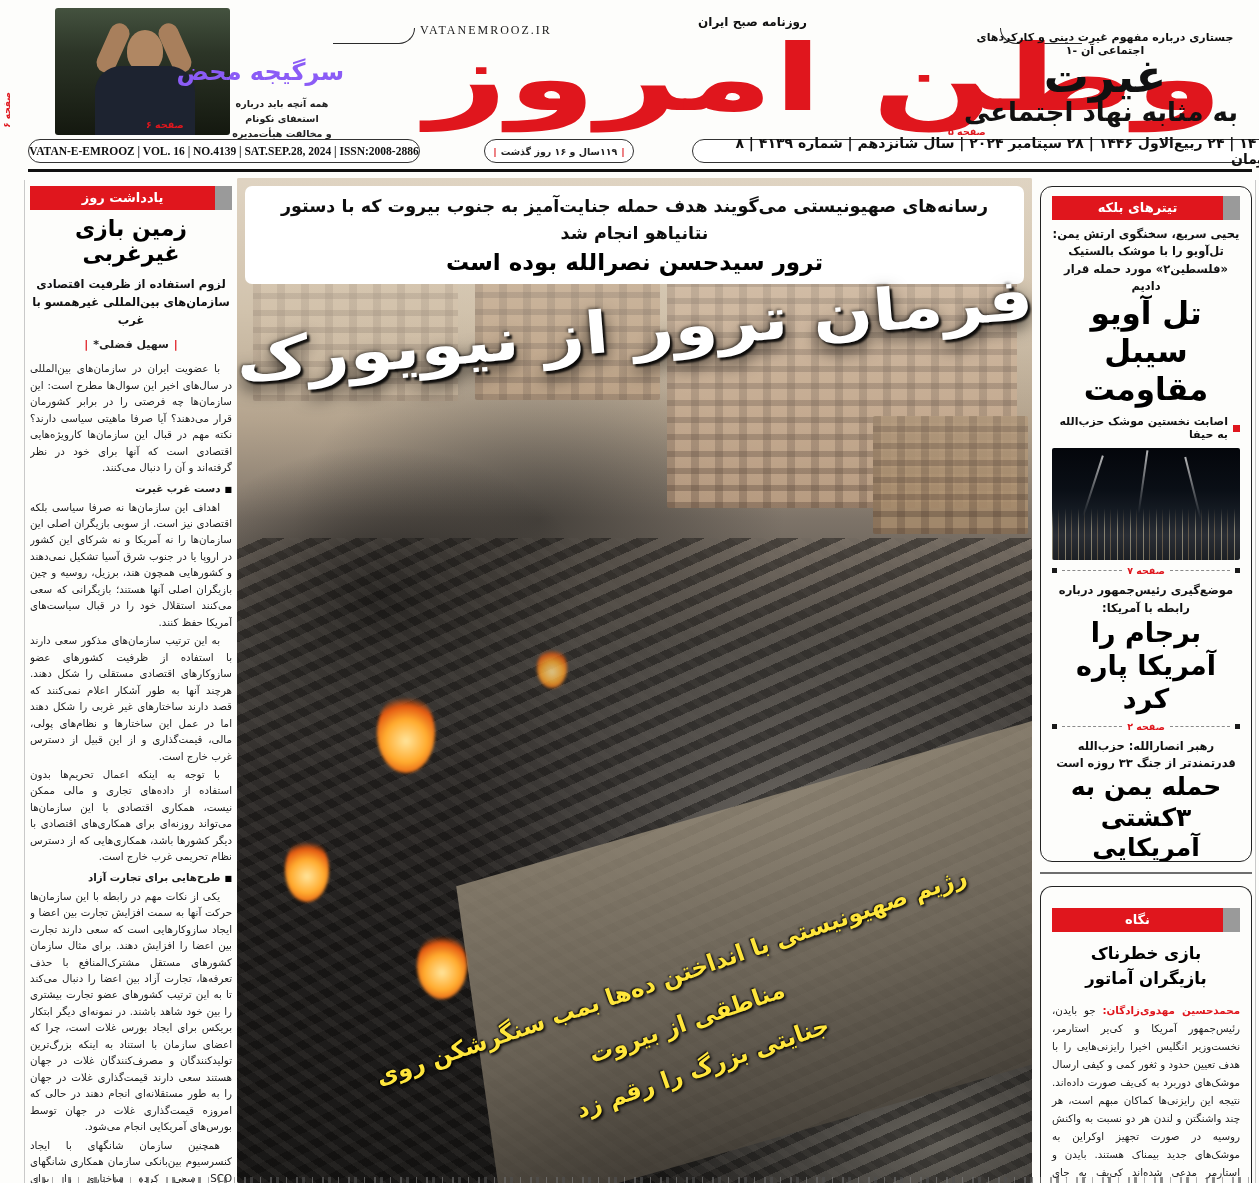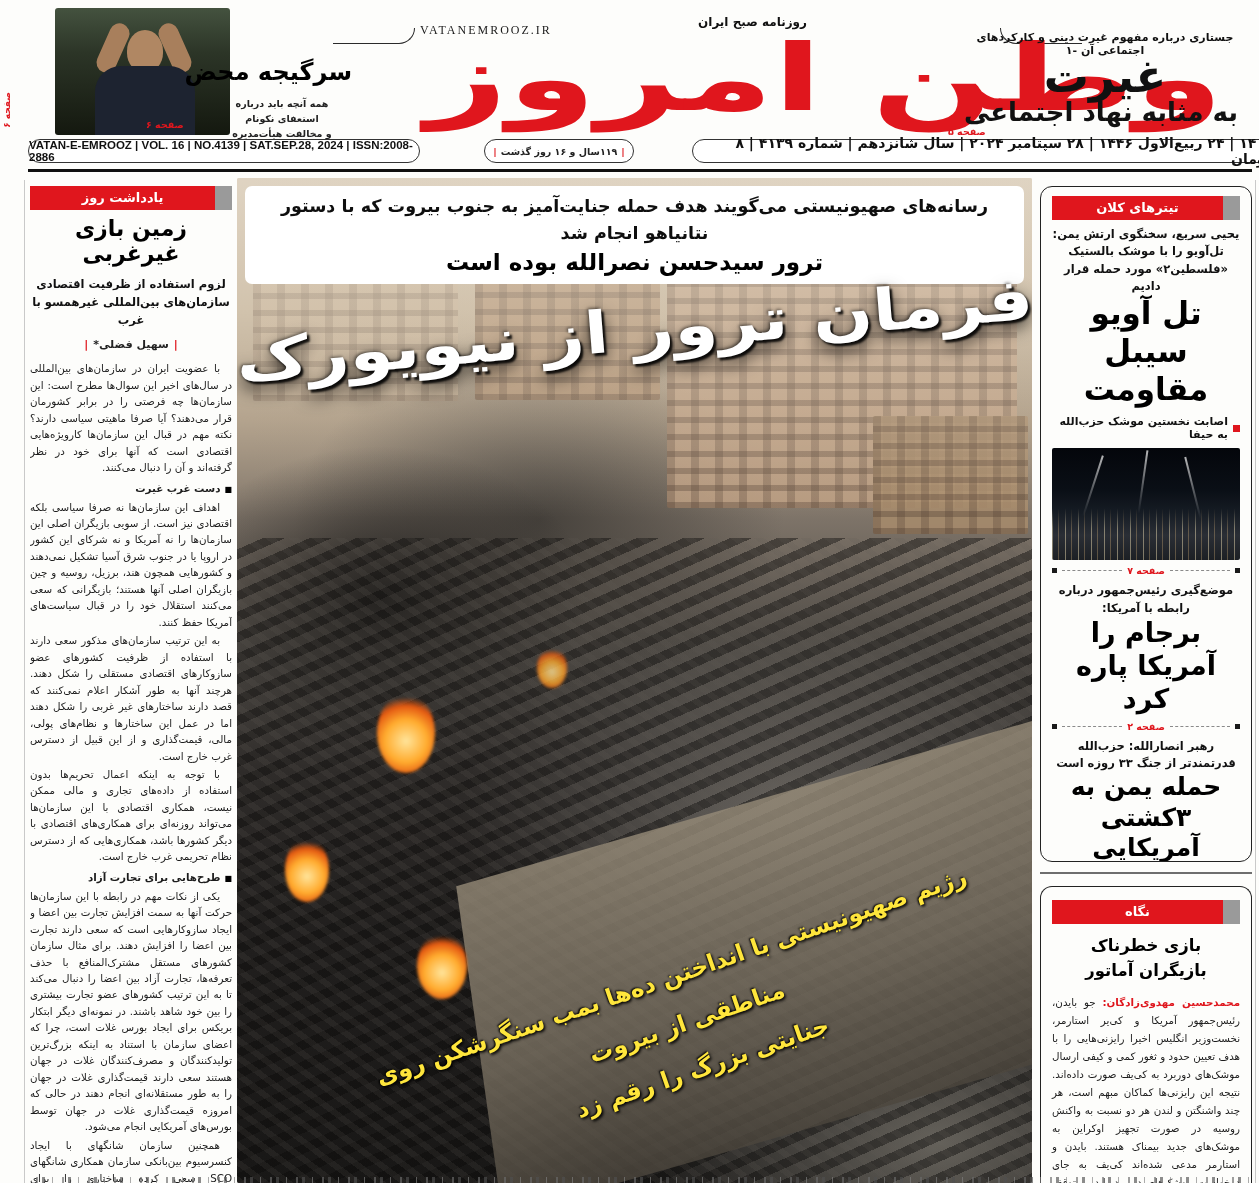--- a/index.html
+++ b/index.html
@@ -15,21 +15,21 @@
 
   
   #sargije-photo {
     left:55px; top:8px; width:175px; height:127px; border-radius:3px; overflow:hidden;
     background:linear-gradient(180deg,#44523f 0%, #2c3527 35%, #14180f 100%);
   }
   .man-head  { position:absolute; left:72px; top:22px; width:36px; height:42px; border-radius:50% 50% 45% 45%; background:#b08763; }
   .man-arm-l { position:absolute; left:48px; top:14px; width:20px; height:52px; border-radius:12px; background:#a87f5c; transform:rotate(24deg); }
   .man-arm-r { position:absolute; left:110px; top:14px; width:20px; height:52px; border-radius:12px; background:#a87f5c; transform:rotate(-24deg); }
   .man-torso { position:absolute; left:40px; top:58px; width:100px; height:70px; border-radius:26px 26px 0 0; background:#1d2330; }
-  #sargije-title { left:236px; top:58px; width:116px; font-size:24px; font-weight:bold; color:#000000; text-align:right; white-space:nowrap; }
+  #sargije-title { left:228px; top:58px; width:116px; font-size:24px; font-weight:bold; color:#8b5cf6; text-align:right; white-space:nowrap; }
   #sargije-sub { left:220px; top:96px; width:124px; font-size:9.5px; font-weight:bold; color:#222; text-align:center; line-height:1.6; }
   #sargije-page { left:146px; top:119px; font-size:9.5px; font-weight:bold; }
   #side-page-label { left:2px; top:92px; font-size:9px; font-weight:bold; writing-mode:vertical-rl; transform:rotate(180deg); }
 
   #logo-wrap { left:352px; top:20px; width:730px; height:120px; text-align:right; overflow:visible; }
   #logo-text {
     display:inline-block; font-size:92px; font-weight:bold; color:#e0161d; line-height:118px;
     transform:scaleX(1.55); transform-origin:center; white-space:nowrap;
   }
   #site-url { left:420px; top:23px; width:160px; font-family:"Liberation Serif", serif; font-size:12px; letter-spacing:2px; color:#1a1a1a; z-index:6; direction:ltr; }
@@ -38,21 +38,21 @@
   #flourish-left  { left:333px; top:28px; width:82px; border-right:1.5px solid #2a2a2a; border-bottom-right-radius:16px; }
   #flourish-right { left:1000px; top:28px; width:82px; border-left:1.5px solid #2a2a2a; border-bottom-left-radius:16px; }
 
   #ghairat-kicker { left:958px; top:31px; width:294px; font-size:11px; font-weight:bold; color:#111; text-align:center; }
   #ghairat-t1 { left:958px; top:50px; width:294px; font-size:45px; font-weight:bold; color:#111; text-align:center; }
   #ghairat-t2 { left:950px; top:97px; width:302px; font-size:26px; font-weight:bold; color:#111; text-align:center; white-space:nowrap; }
   #ghairat-page { left:948px; top:126px; font-size:9.5px; font-weight:bold; }
 
   
   .mast-box { top:139px; height:24px; border:1px solid #333; border-radius:12px; display:flex; align-items:center; justify-content:center; background:#fff; }
-  #mast-en { left:28px;  width:392px; font-family:Liberation Sans, sans-serif; font-size:11.5px; font-weight:bold; color:#111; direction:ltr;border-radius:12px; }
+  #mast-en { left:28px;  width:392px; font-family:Liberation Serif, serif; font-size:11.5px; font-weight:bold; color:#111; direction:ltr;border-radius:12px; }
   #mast-anniv { left:484px; width:150px; font-size:9.5px; font-weight:bold; color:#222; gap:4px; }
   #mast-fa { left:692px; width:676px; font-size:14px; font-weight:bold; color:#111; }
   #rule-thick { left:28px; top:169px; width:1224px; height:3px; background:#101010; }
   .vline { top:180px; width:1px; height:1003px; background:#c9c9c9; }
 
   
   .col-header { display:flex; height:24px; }
   .col-header .gray-sq { width:17px; height:24px; background:#9a9a9a; }
   .col-header .bar { flex:1; background:#e0161d; color:#fff; font-size:13px; font-weight:bold; text-align:center; line-height:24px; }
   .page-marker { display:flex; align-items:center; margin:5px 0; }
@@ -131,21 +131,21 @@
     background:repeating-linear-gradient(90deg, rgba(255,238,190,.55) 0 1px, transparent 1px 6px, rgba(255,210,140,.35) 6px 7px, transparent 7px 13px);
     -webkit-mask-image:linear-gradient(180deg, transparent 0, #000 40%); mask-image:linear-gradient(180deg, transparent 0, #000 40%); }
   .trail { position:absolute; width:1.5px; height:64px; background:linear-gradient(180deg, rgba(255,255,255,.7), rgba(255,255,255,0)); }
   #trail1 { left:40px; top:6px; transform:rotate(18deg); }
   #trail2 { left:90px; top:2px; transform:rotate(8deg); }
   #trail3 { left:140px; top:8px; transform:rotate(-14deg); }
   #col-divider { left:1040px; top:872px; width:212px; height:2px; background:#6e6e6e; }
 
   
   #negah-box { left:1040px; top:886px; width:212px; height:297px; border:1.3px solid #222; border-bottom:none;
-    border-radius:12px 12px 0 0; padding:13px 11px; overflow:hidden; background:#fdfdfb; }
+    border-radius:12px 12px 0 0; padding:21px 11px; overflow:hidden; background:#fdfdfb; }
   #negah-title { margin-top:10px; font-size:16.5px; font-weight:bold; text-align:center; line-height:1.5; color:#000; }
   #negah-body { margin-top:9px; font-size:10.3px; line-height:1.75; text-align:justify; color:#1c1c1c; }
   #negah-body .negah-byline { color:#df161d; font-weight:bold; }
 
   
   #cut-strip { left:36px; top:1177px; width:1214px; height:6px; opacity:.65; overflow:hidden;
     background:repeating-linear-gradient(90deg,#6b6b6b 0 2px, transparent 2px 6px, #4f4f4f 6px 9px, transparent 9px 16px, #808080 16px 17px, transparent 17px 26px); }
 </style>
 </head>
 <body>
@@ -237,21 +237,21 @@
     </div>
     <div id="photo-caption" class="abs fa">
       <div>رژیم صهیونیستی با انداختن ده‌ها بمب سنگرشکن روی مناطقی از بیروت</div>
       <div>جنایتی بزرگ را رقم زد</div>
     </div>
   </div>
 
   <div id="titles-box" class="abs fa">
     <div class="col-header">
       <div class="gray-sq"></div>
-      <div class="bar">تیترهای کلان</div>
+      <div class="bar">تیترهای بلکه</div>
     </div>
     <div class="t-kicker">یحیی سریع، سخنگوی ارتش یمن: تل‌آویو را با موشک بالستیک «فلسطین۲» مورد حمله قرار دادیم</div>
     <div id="t1a" class="t-big">تل آویو</div>
     <div id="t1b" class="t-big">سیبل مقاومت</div>
     <div id="bullet-line">
       <span class="rsq"></span>
       <span class="btxt">اصابت نخستین موشک حزب‌الله به حیفا</span>
     </div>
     <div id="night-photo">
       <div class="trail" id="trail1"></div>

